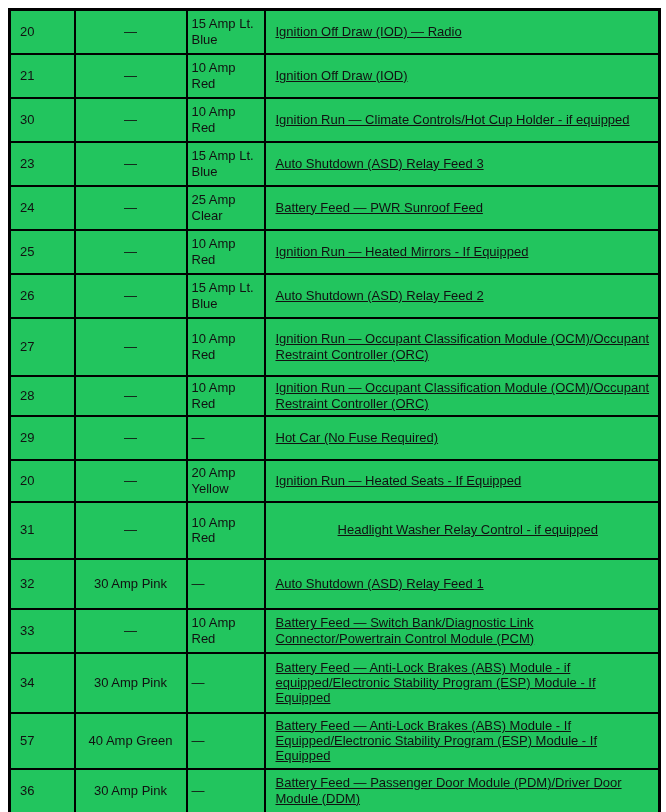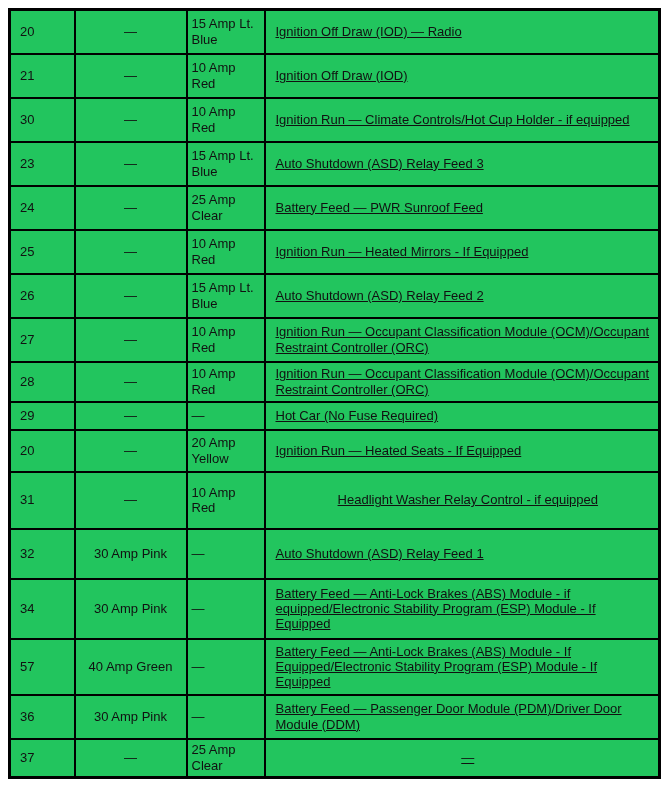--- a/index.html
+++ b/index.html
@@ -112,35 +112,35 @@
 Red</td>
       <td class="desc">Ignition Run — Heated Mirrors - If Equipped</td>
     </tr>
     <tr style="height:44px">
       <td class="num">26</td>
       <td class="cartridge">—</td>
       <td class="mini">15 Amp Lt.
 Blue</td>
       <td class="desc">Auto Shutdown (ASD) Relay Feed 2</td>
     </tr>
-    <tr style="height:44px">
+    <tr style="height:58px">
       <td class="num">27</td>
       <td class="cartridge">—</td>
       <td class="mini">10 Amp
 Red</td>
       <td class="desc">Ignition Run — Occupant Classification Module (OCM)/Occupant Restraint Controller (ORC)</td>
     </tr>
     <tr style="height:40px">
       <td class="num">28</td>
       <td class="cartridge">—</td>
       <td class="mini">10 Amp
 Red</td>
       <td class="desc">Ignition Run — Occupant Classification Module (OCM)/Occupant Restraint Controller (ORC)</td>
     </tr>
-    <tr style="height:28px">
+    <tr style="height:44px">
       <td class="num">29</td>
       <td class="cartridge">—</td>
       <td class="mini">—</td>
       <td class="desc">Hot Car (No Fuse Required)</td>
     </tr>
     <tr style="height:42px">
       <td class="num">20</td>
       <td class="cartridge">—</td>
       <td class="mini">20 Amp
 Yellow</td>
@@ -151,20 +151,27 @@
       <td class="cartridge">—</td>
       <td class="mini">10 Amp
 Red</td>
       <td class="desc center">Headlight Washer Relay Control - if equipped</td>
     </tr>
     <tr style="height:50px">
       <td class="num">32</td>
       <td class="cartridge">30 Amp Pink</td>
       <td class="mini">—</td>
       <td class="desc">Auto Shutdown (ASD) Relay Feed 1</td>
+    </tr>
+    <tr style="height:44px">
+      <td class="num">33</td>
+      <td class="cartridge">—</td>
+      <td class="mini">10 Amp
+Red</td>
+      <td class="desc">Battery Feed — Switch Bank/Diagnostic Link Connector/Powertrain Control Module (PCM)</td>
     </tr>
     <tr style="height:60px">
       <td class="num">34</td>
       <td class="cartridge">30 Amp Pink</td>
       <td class="mini">—</td>
       <td class="desc">Battery Feed — Anti-Lock Brakes (ABS) Module - if equipped/Electronic Stability Program (ESP) Module - If Equipped</td>
     </tr>
     <tr style="height:56px">
       <td class="num">57</td>
       <td class="cartridge">40 Amp Green</td>

